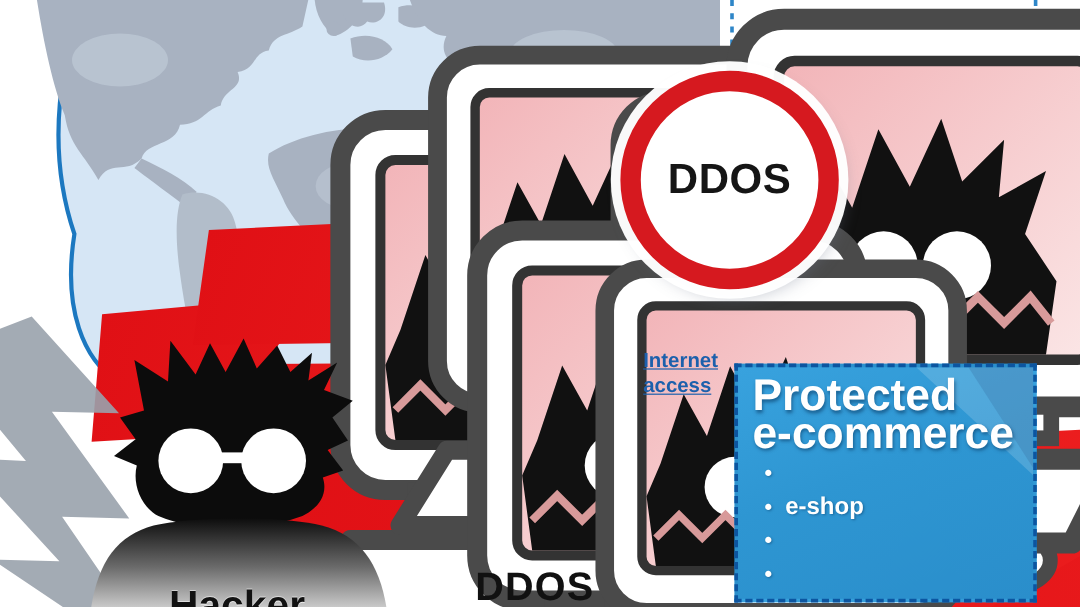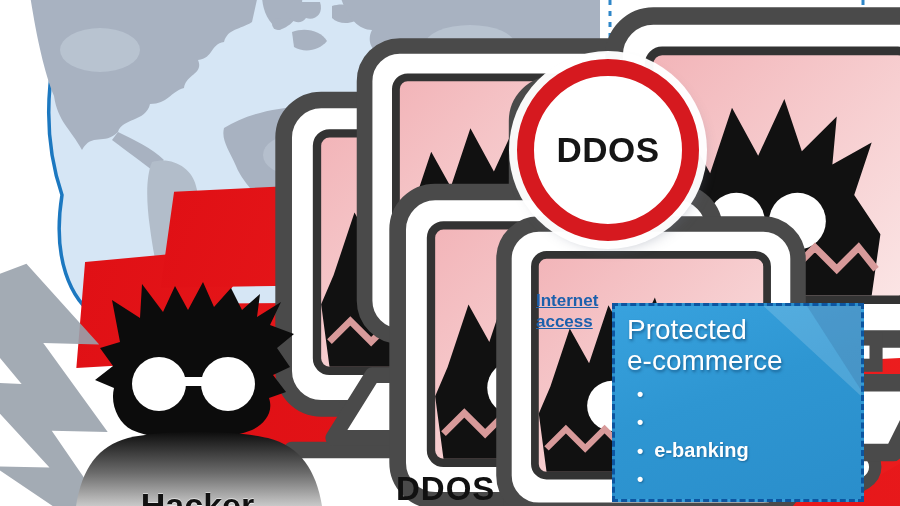--- a/index.html
+++ b/index.html
@@ -38,21 +38,21 @@
   
   .panel{
     position:absolute;left:612px;top:303px;width:252px;height:199px;box-sizing:border-box;
     background:linear-gradient(160deg,#38a2de 0%,#2e96d2 45%,#2a8ecb 100%);
     border:3px dashed #0c55a0;z-index:6;overflow:hidden;color:#ffffff;
   }
   .panel .decor1{position:absolute;right:0;top:0;width:150px;height:90px;
     background:rgba(255,255,255,.16);clip-path:polygon(35% 0,100% 0,100% 100%);}
   .panel .decor2{position:absolute;right:0;top:0;width:120px;height:120px;
     background:rgba(12,70,130,.25);clip-path:polygon(55% 0,100% 0,100% 70%);}
-  .panel .title{position:relative;margin:8px 0 0 12px;font-weight:normal;font-size:28px;line-height:31px;
+  .panel .title{position:relative;margin:8px 0 0 12px;font-weight:bold;font-size:37px;line-height:31px;
     text-shadow:1px 2px 3px rgba(0,40,80,.5);}
   .panel ul{list-style:none;margin:4px 0 0 0;padding:0 0 0 22px;position:relative;}
   .panel li{display:flex;align-items:baseline;gap:11px;font-weight:bold;font-size:20px;line-height:28px;
     text-shadow:1px 1px 2px rgba(0,40,80,.4);}
   .panel li .dot{font-size:18px;}
 </style>
 </head>
 <body>
 
 <div class="stage">
@@ -261,24 +261,24 @@
     <div class="title">
       <div>Protected</div>
       <div>e-commerce</div>
     </div>
     <ul>
       <li>
           <span class="dot">•</span>
         </li>
       <li>
           <span class="dot">•</span>
-        </li>
-      <li>
-          <span class="dot">•</span>
-          <span>e-banking</span>
+          <span>e-shop</span>
+        </li>
+      <li>
+          <span class="dot">•</span>
         </li>
       <li>
           <span class="dot">•</span>
         </li>
       <li>
           <span class="dot">•</span>
           <span>...</span>
         </li>
     </ul>
   </div>

